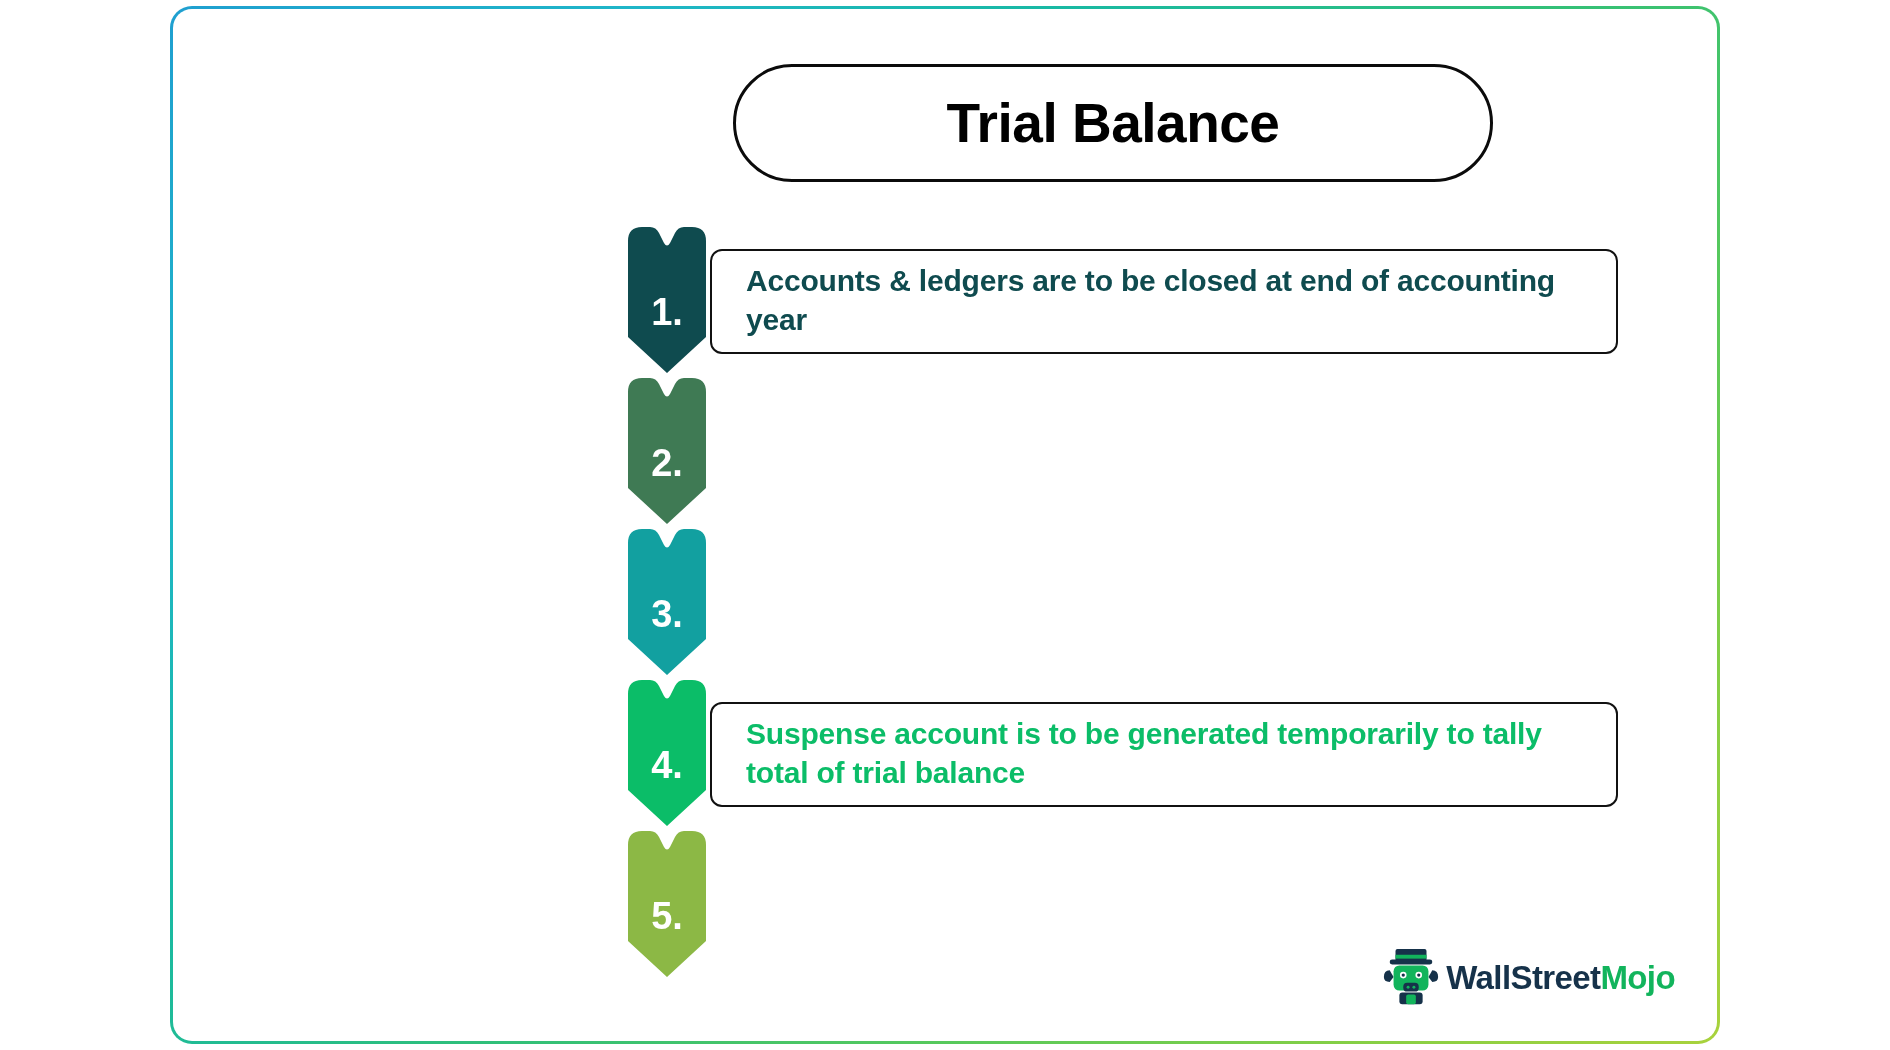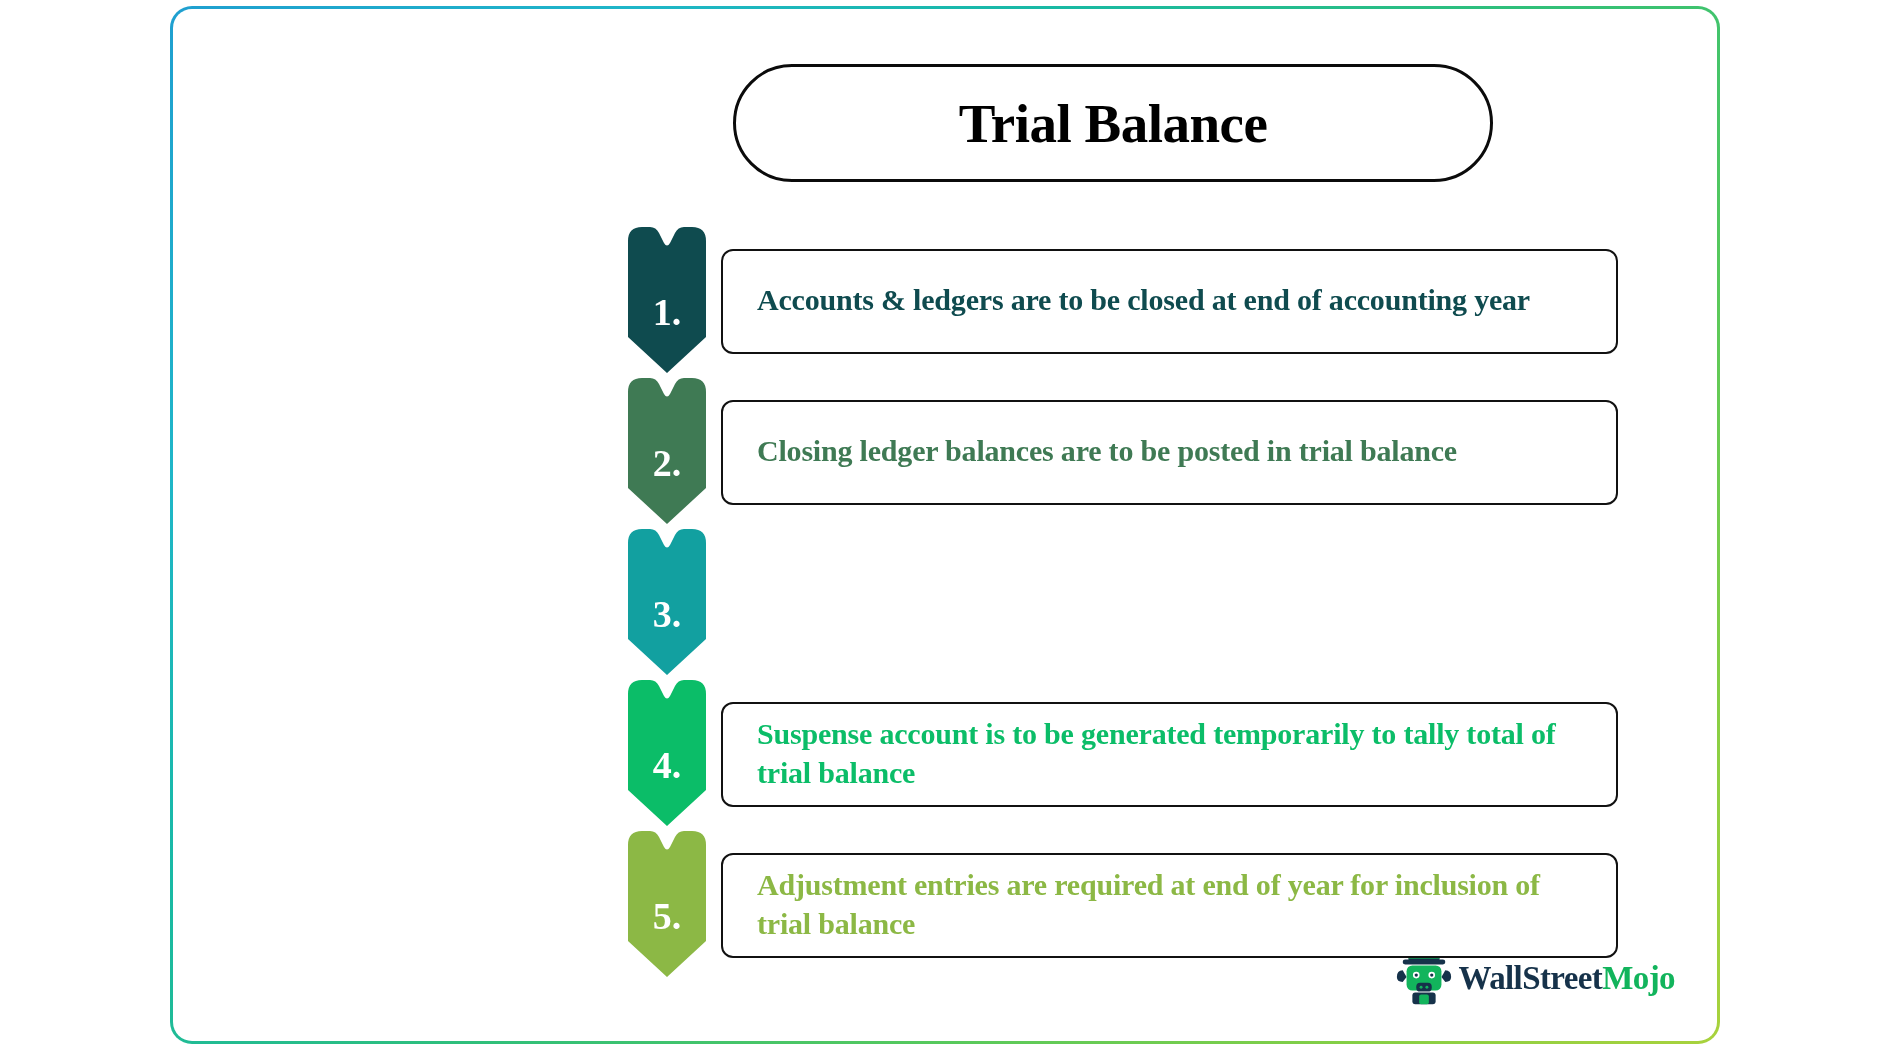--- a/index.html
+++ b/index.html
@@ -8,21 +8,20 @@
     font-family:"Liberation Sans", sans-serif;
     background:#ffffff;
     display:flex; align-items:center; justify-content:center;
   }
 
   .canvas {
     position:relative;
     width:1562px; height:1050px;
     background:#ffffff;
     padding:10px;
-    font-family:Liberation Serif, serif;
   }
 
   
   .frame {
     position:absolute; inset:6px;
     border-radius:22px;
     padding:3px;
     background:linear-gradient(135deg,
         #1f9fd0 0%, #1fb6c8 18%, #18b9a4 34%,
         #2fbf7a 52%, #57c95c 70%, #86cf45 86%, #a9d23c 100%);
@@ -89,21 +88,21 @@
     color:#ffffff;
     font-size:38px;
     font-weight:bold;
     line-height:1;
     margin-top:18px;
     text-shadow:none;
   }
 
   
   .card {
-    margin-left:15px;
+    margin-left:4px;
     margin-top:22px;
     flex:1 1 auto;
     min-height:105px;
     border:2.5px solid #111111;
     border-radius:12px;
     background:#ffffff;
     display:flex;
     align-items:center;
     padding:10px 26px 12px 34px;
     position:relative;
@@ -162,23 +161,20 @@
           </div>
         </div>
 
         <div class="row">
           <div class="badge">
             <svg viewBox="0 0 78 151" preserveAspectRatio="none">
               <path id="rb2" d="M0,14 Q0,0 14,0 L22,0 Q28,0 31,6 L36,16 Q39,21 42,16 L47,6 Q50,0 56,0 L64,0 Q78,0 78,14 L78,110 L39,146 L0,110 Z" fill="#3f7a54"></path>
             </svg>
             <span class="badge-num">2.</span>
           </div>
-          <div class="card">
-            <div class="card-text" style="color: rgb(63, 122, 84);">Closing ledger balances are to be posted in trial balance</div>
-          </div>
         </div>
 
         <div class="row">
           <div class="badge">
             <svg viewBox="0 0 78 151" preserveAspectRatio="none">
               <path id="rb3" d="M0,14 Q0,0 14,0 L22,0 Q28,0 31,6 L36,16 Q39,21 42,16 L47,6 Q50,0 56,0 L64,0 Q78,0 78,14 L78,110 L39,146 L0,110 Z" fill="#12a0a0"></path>
             </svg>
             <span class="badge-num">3.</span>
           </div>
         </div>
@@ -194,23 +190,20 @@
             <div class="card-text" style="color: rgb(11, 189, 104);">Suspense account is to be generated temporarily to tally total of trial balance</div>
           </div>
         </div>
 
         <div class="row">
           <div class="badge">
             <svg viewBox="0 0 78 151" preserveAspectRatio="none">
               <path id="rb5" d="M0,14 Q0,0 14,0 L22,0 Q28,0 31,6 L36,16 Q39,21 42,16 L47,6 Q50,0 56,0 L64,0 Q78,0 78,14 L78,110 L39,146 L0,110 Z" fill="#8cb845"></path>
             </svg>
             <span class="badge-num">5.</span>
-          </div>
-          <div class="card">
-            <div class="card-text" style="color: rgb(140, 184, 69);">Adjustment entries are required at end of year for inclusion of trial balance</div>
           </div>
         </div>
 
       </div>
 
       <div class="logo">
         <svg class="logo-mark" viewBox="0 0 64 64">
           <rect x="16" y="2" width="32" height="13" rx="2" fill="#16324a"></rect>
           <rect x="10" y="13" width="44" height="5" rx="2.5" fill="#16324a"></rect>
           <rect x="16" y="8" width="32" height="4" fill="#12b45c"></rect>

